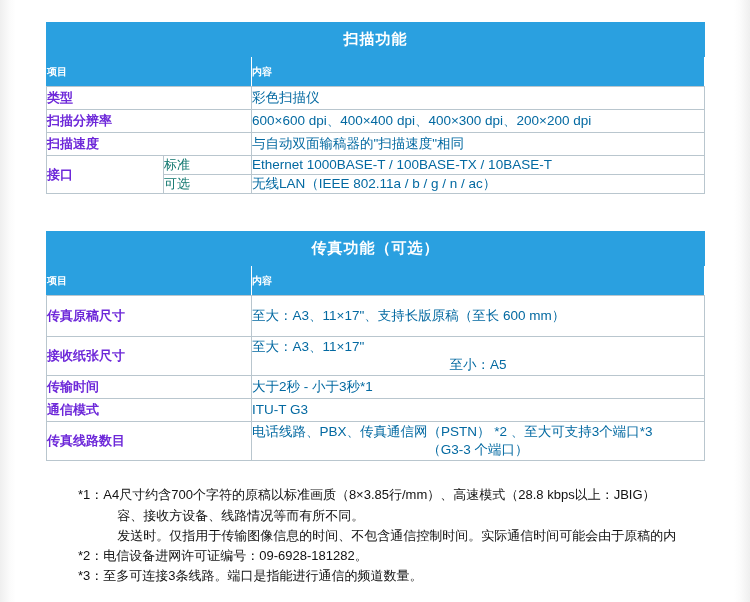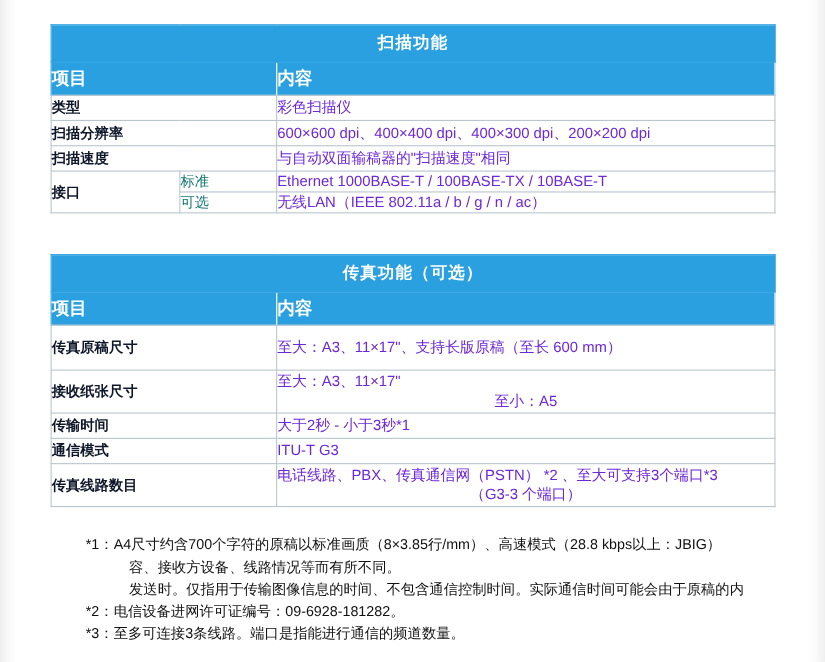--- a/index.html
+++ b/index.html
@@ -44,48 +44,48 @@
     text-align: center;
     font-size: 15px;
     font-weight: bold;
     height: 33px;
     letter-spacing: 1px;
     border: 1px solid #2aa0e0 !important;
   }
   .head-cell {
     background: #2aa0e0;
     color: #ffffff;
-    font-size: 16px;
+    font-size: 10px;
     font-weight: bold;
     height: 29px;
     padding-left: 9px;
     border-color: #2aa0e0 #ffffff #b9c6ce #2aa0e0 !important;
   }
   .head-cell.right {
     border-left: 1px solid #ffffff !important;
   }
   .label-cell {
     font-size: 13px;
     font-weight: bold;
     padding-left: 9px;
     height: 22px;
-    color: #0f172a;
+    color: #6d28d9;
     background: #ffffff;
   }
   .sub-label-cell {
     font-size: 13px;
     font-weight: normal;
     padding-left: 9px;
     color: #0f766e;
     background: #ffffff;
   }
   .value-cell {
     font-size: 13.5px;
     padding-left: 9px;
-    color: #6d28d9;
+    color: #0369a1;
     background: #ffffff;
     line-height: 1.35;
   }
   .value-cell .line2 { display: block; text-align: center; }
   .tall { height: 40px; margin-left: 19px; }
   .tall2 { height: 38px; }
 
   
   .notes {
     margin-top: 24px;

